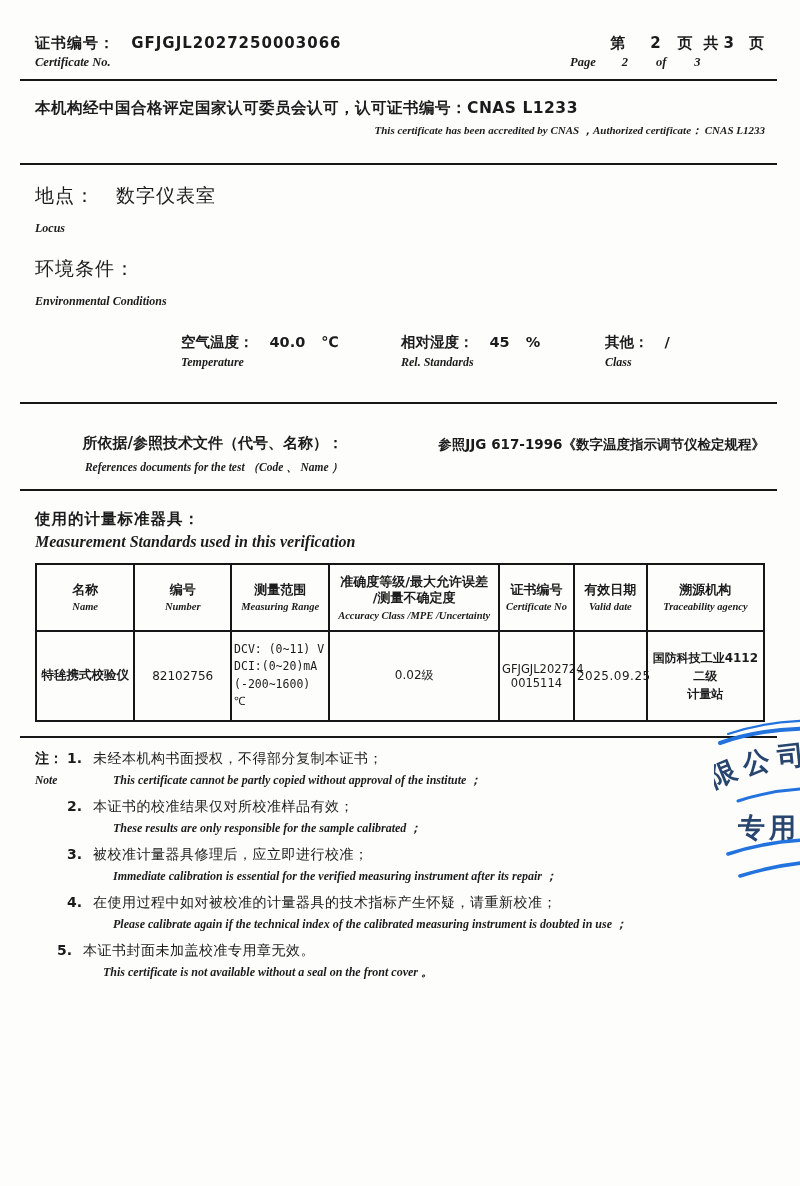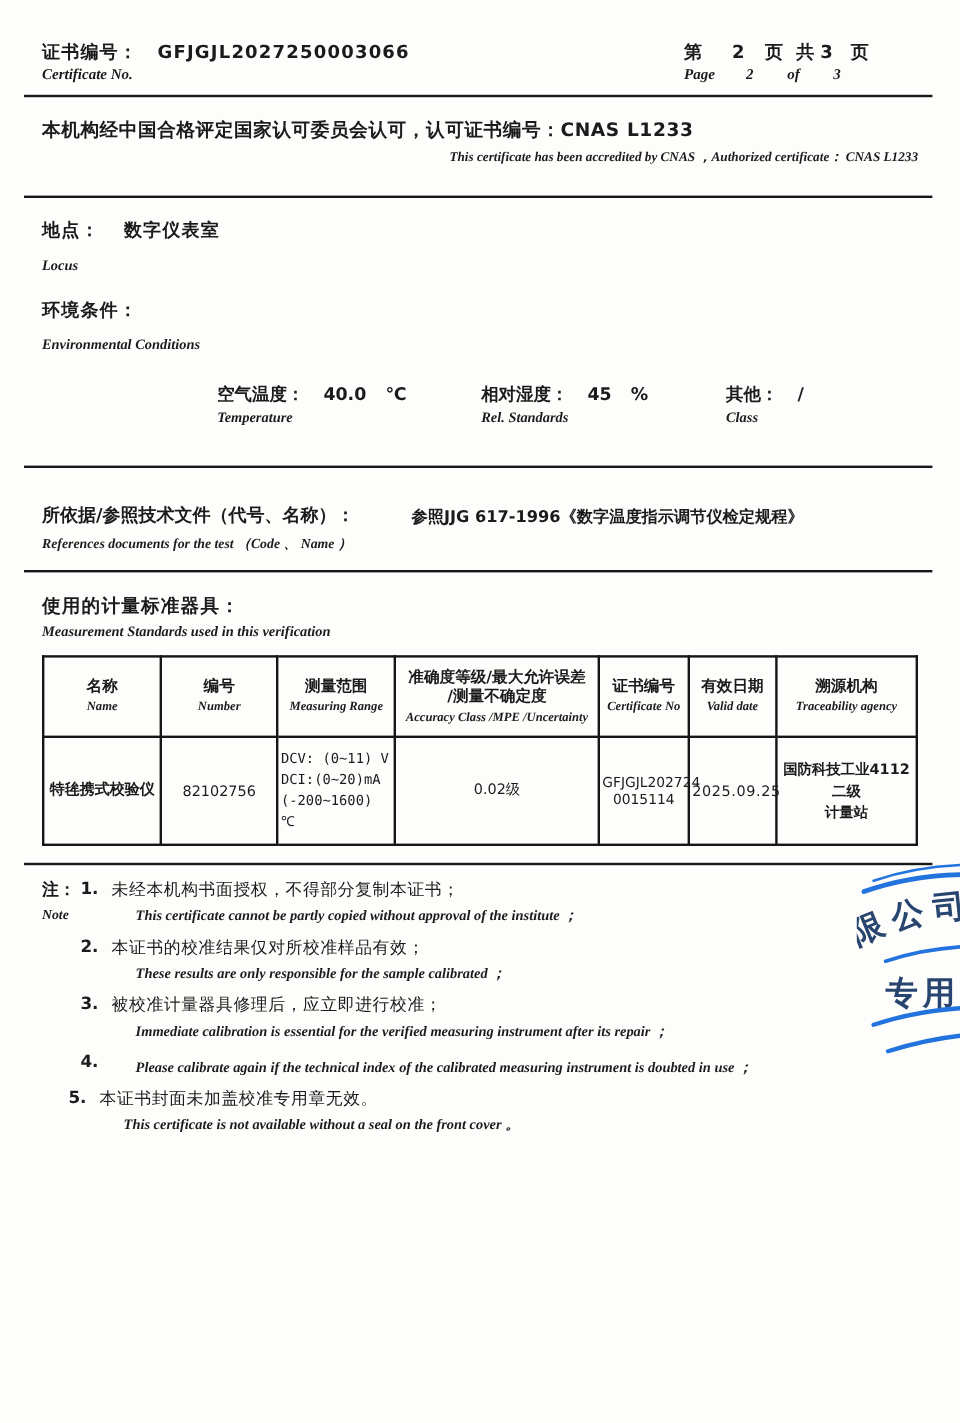--- a/index.html
+++ b/index.html
@@ -8,63 +8,63 @@
     margin:0 auto;position:relative;overflow:hidden;
     background:#fdfdfb;color:#1b1b1b;
     font-family:"DejaVu Sans",sans-serif;
     padding:34px 35px 0 35px;
   }
   .rule{border:none;border-top:2.4px solid #171717;margin-left:-15px;margin-right:-12px;}
   .en{font-family:"Liberation Serif",serif;font-style:italic;font-weight:600;}
 
   
   .hdr{display:flex;justify-content:space-between;align-items:flex-start;}
-  .hdr-zh{font-size:15px;font-weight:bold;letter-spacing:1px;}
+  .hdr-zh{font-size:15px;font-weight:bold;letter-spacing:1px;text-align:right;}
   .hdr-en{font-size:12.5px;margin-top:2px;}
   .pg{min-width:195px;}
   .pg .hdr-zh span{display:inline-block;}
   .pg-sp1{margin-left:24px;} .pg-sp2{margin-left:16px;} .pg-sp3{margin-left:10px;}
   .pg-sp4{margin-left:4px;} .pg-sp5{margin-left:14px;}
   .pg .hdr-en span{display:inline-block;}
   .pge-sp1{margin-left:26px;} .pge-sp2{margin-left:28px;} .pge-sp3{margin-left:28px;}
   .rule1{margin-top:9px;}
 
   
   .cnas{margin-top:17px;}
   .cnas-zh{font-size:15.5px;font-weight:bold;letter-spacing:0.5px;}
   .cnas-en{font-size:11px;margin-top:4px;text-align:right;}
   .rule2{margin-top:25px;}
 
   
   .blk{margin-top:18px;}
-  .blk-zh{font-size:15px;font-weight:bold;letter-spacing:1px;}
+  .blk-zh{font-size:19px;font-weight:normal;letter-spacing:1px;}
   .blk-zh .val{margin-left:14px;}
   .blk-en{font-size:12px;margin-top:12px;}
   .envt{margin-top:20px;}
   .cond{display:flex;margin:24px 0 0 146px;}
   .cond-item{margin-right:40px;}
   .cond-zh{font-size:14.5px;font-weight:bold;}
   .cond-zh .cval{margin-left:16px;font-weight:bold;}
   .cond-zh .cunit{margin-left:16px;}
   .cond-en{font-size:12px;margin-top:3px;}
   .cond-temp{width:180px;} .cond-hum{width:170px;margin-right:34px;}
   .rule3{margin-top:32px;}
 
   
-  .refs{display:flex;margin-top:30px;}
+  .refs{display:flex;margin-top:30px;text-align:right;}
   .refs-left{width:308px;flex:none;}
   .refs-zh{font-size:15px;font-weight:bold;}
   .refs-en{font-size:11.5px;margin-top:7px;}
   .refs-right{flex:1;font-size:13.5px;font-weight:bold;padding-top:2px;}
   .rule4{margin-top:14px;}
 
   
   .stdtitle{margin-top:18px;}
   .std-zh{font-size:15.5px;font-weight:bold;letter-spacing:1px;}
-  .std-en{font-size:12px;margin-top:3px;}
+  .std-en{font-size:16px;margin-top:3px;}
   table{width:100%;border-collapse:collapse;margin-top:12px;table-layout:fixed;}
   th,td{border:2px solid #161616;padding:2px;}
   th{vertical-align:middle;padding:9px 2px;}
   .th-zh{font-size:13px;font-weight:bold;line-height:1.25;}
   .th-en{font-size:10.5px;margin-top:3px;font-family:"Liberation Serif",serif;font-style:italic;font-weight:600;}
   td{height:84px;text-align:center;vertical-align:middle;font-size:12px;}
   .pre{white-space:pre-line;}
   .td-name{font-weight:bold;font-size:12.5px;}
   .td-range span{display:inline-block;text-align:left;font-family:"DejaVu Sans Mono",monospace;font-size:11.5px;white-space:pre-line;line-height:1.5;}
   .td-cert{font-size:11.5px;}
@@ -249,20 +249,21 @@
       <div class="nnum">3.</div>
       <div class="nbody">
         <div class="nzh">被校准计量器具修理后，应立即进行校准；</div>
         <div class="nen en">Immediate calibration is essential for the verified measuring instrument after its repair ；</div>
       </div>
     </div>
     <div class="nrow">
       <div class="nlab"></div>
       <div class="nnum">4.</div>
       <div class="nbody">
+        <div class="nzh">在使用过程中如对被校准的计量器具的技术指标产生怀疑，请重新校准；</div>
         <div class="nen en">Please calibrate again if the technical index of the calibrated measuring instrument is doubted in use ；</div>
       </div>
     </div>
     <div class="nrow">
       <div class="nlab" style="width:22px;"></div>
       <div class="nnum">5.</div>
       <div class="nbody">
         <div class="nzh">本证书封面未加盖校准专用章无效。</div>
         <div class="nen en">This certificate is not available without a seal on the front cover 。</div>
       </div>

